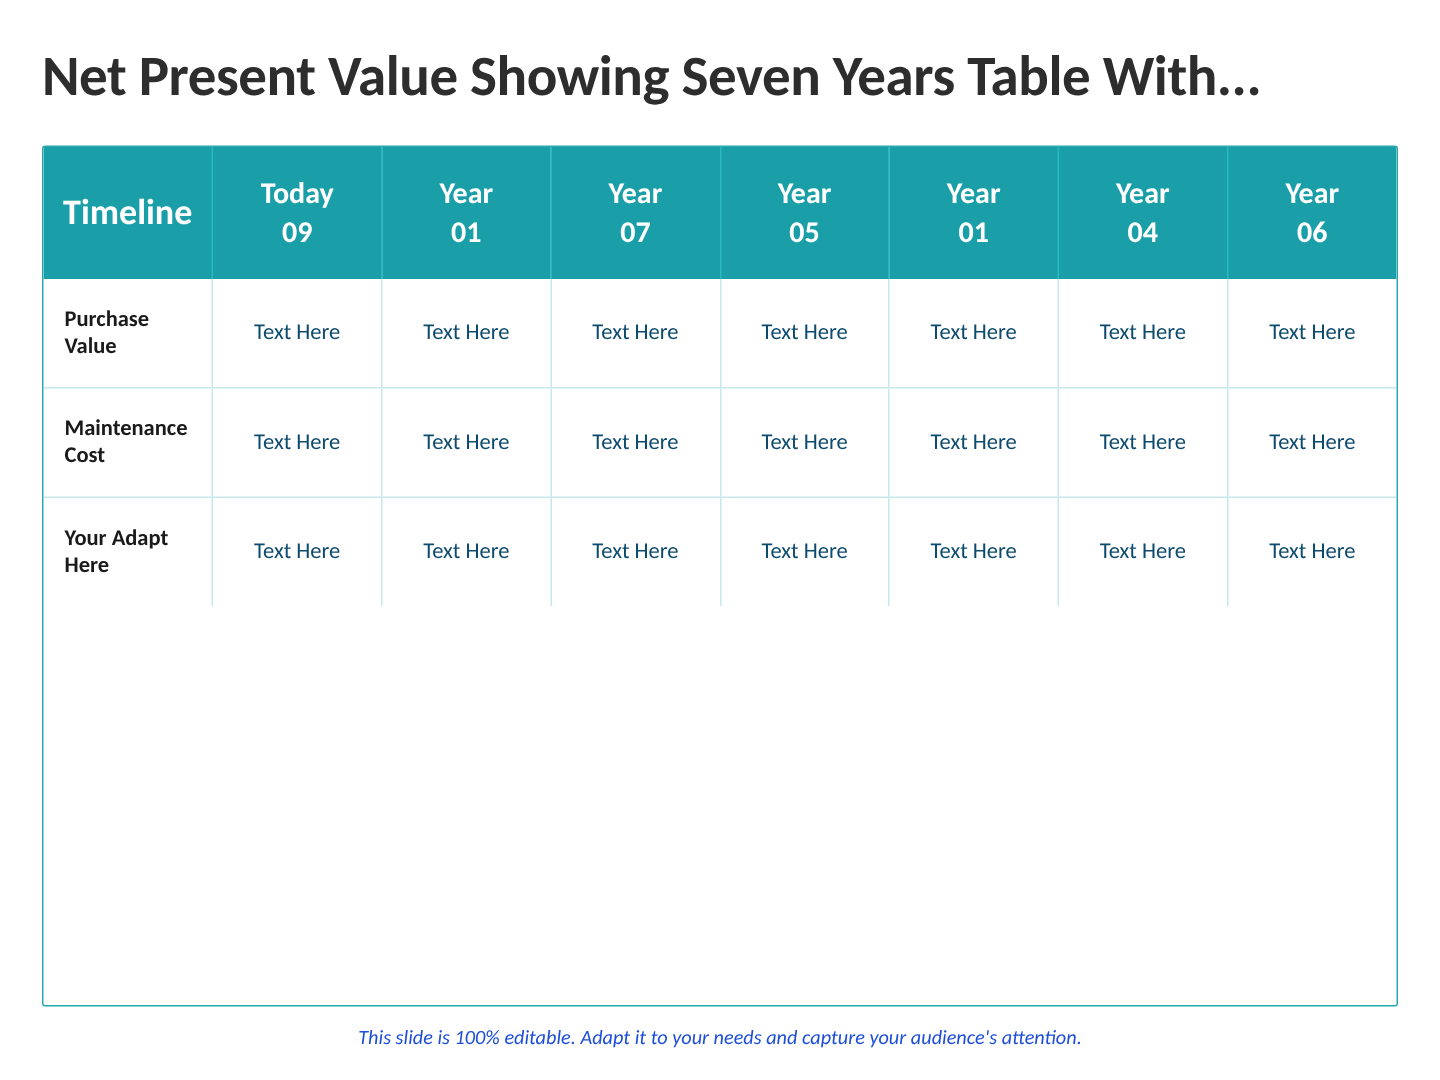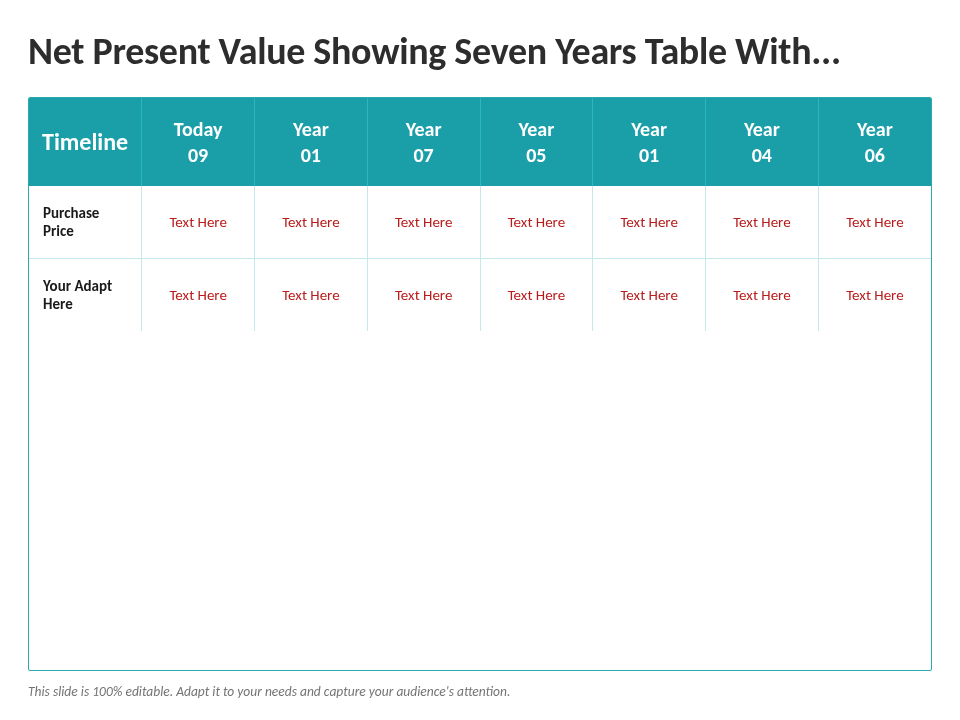--- a/index.html
+++ b/index.html
@@ -77,42 +77,42 @@
     }
 
     tbody tr:last-child {
       border-bottom: none;
     }
 
     tbody td {
       padding: 18px 10px;
       border-right: 1.5px solid #c5e8eb;
       font-size: 15px;
-      color: #b91c1c;
+      color: #0c4a6e;
       text-align: center;
       vertical-align: middle;
     }
 
     tbody td:last-child {
       border-right: none;
     }
 
     tbody td.row-label {
       text-align: left;
       font-weight: 700;
       font-size: 15px;
       color: #1a1a1a;
       padding-left: 14px;
     }
 
     .footer-note {
       margin-top: 12px;
-      text-align: left;
+      text-align: center;
       font-style: italic;
-      color: #737373;
+      color: #1d4ed8;
       font-size: 13.5px;
     }
   </style>
 </head>
 <body>
 
 <div class="page-wrapper">
   <div class="page-title">Net Present Value Showing Seven Years Table With...</div>
 
   <div class="table-container">
@@ -147,21 +147,31 @@
             <span>04</span>
           </th>
           <th>
             <span>Year</span><br>
             <span>06</span>
           </th>
         </tr>
       </thead>
       <tbody>
         <tr>
-          <td class="row-label">Purchase Price</td>
+          <td class="row-label">Purchase Value</td>
+          <td>Text  Here</td>
+          <td>Text  Here</td>
+          <td>Text  Here</td>
+          <td>Text  Here</td>
+          <td>Text  Here</td>
+          <td>Text  Here</td>
+          <td>Text  Here</td>
+        </tr>
+        <tr>
+          <td class="row-label">Maintenance Cost</td>
           <td>Text  Here</td>
           <td>Text  Here</td>
           <td>Text  Here</td>
           <td>Text  Here</td>
           <td>Text  Here</td>
           <td>Text  Here</td>
           <td>Text  Here</td>
         </tr>
         <tr>
           <td class="row-label">Your Adapt Here</td>

